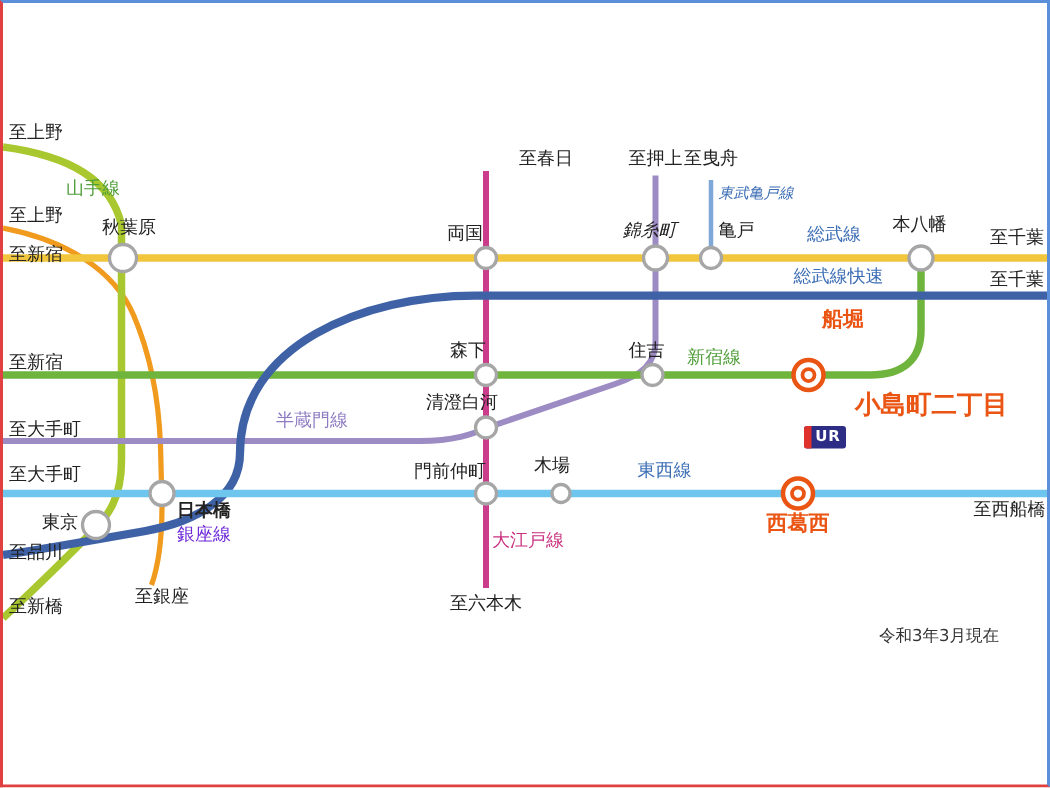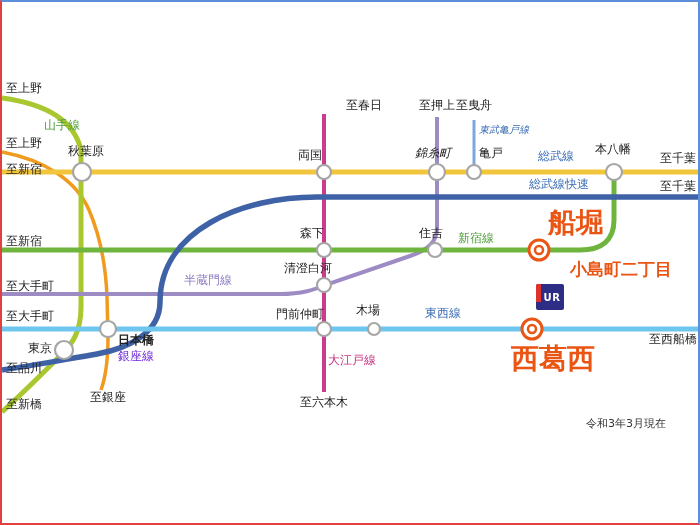--- a/index.html
+++ b/index.html
@@ -11,25 +11,25 @@
   }
   #rail-svg{position:absolute;left:0;top:0;}
   .lbl{position:absolute;font-size:12px;color:#222;white-space:nowrap;line-height:1.1;}
   .lbl-sm{font-size:10px;font-style:italic;}
   .c-blue{color:#3c6eb5;}
   .c-green{color:#4f9e3a;}
   .c-purple{color:#8e7cc3;}
   .c-pink{color:#c9317f;}
   .c-orange{color:#6d28d9;}
   .hl{position:absolute;color:#ea5514;font-weight:bold;white-space:nowrap;}
-  .hl-big{font-size:28px;}
+  .hl-big{font-size:14px;}
   .hl-mid{font-size:17px;}
   .note{position:absolute;font-size:11px;color:#333;white-space:nowrap;}
   .ur-badge{
-    position:absolute;left:534px;top:282px;width:28px;height:26px;background:#2e2d86;
+    position:absolute;left:534px;top:282px;width:28px;height:15px;background:#2e2d86;
     border-radius:2px;display:flex;align-items:center;justify-content:center;overflow:hidden;
   }
   .ur-badge .stripe{position:absolute;left:0;top:0;width:5px;height:18px;background:#e0322c;}
   .ur-badge .txt{color:#fff;font-size:10px;font-weight:bold;margin-left:4px;letter-spacing:0.5px;}
 </style>
 </head>
 <body>
 
 <div id="frame">
 

